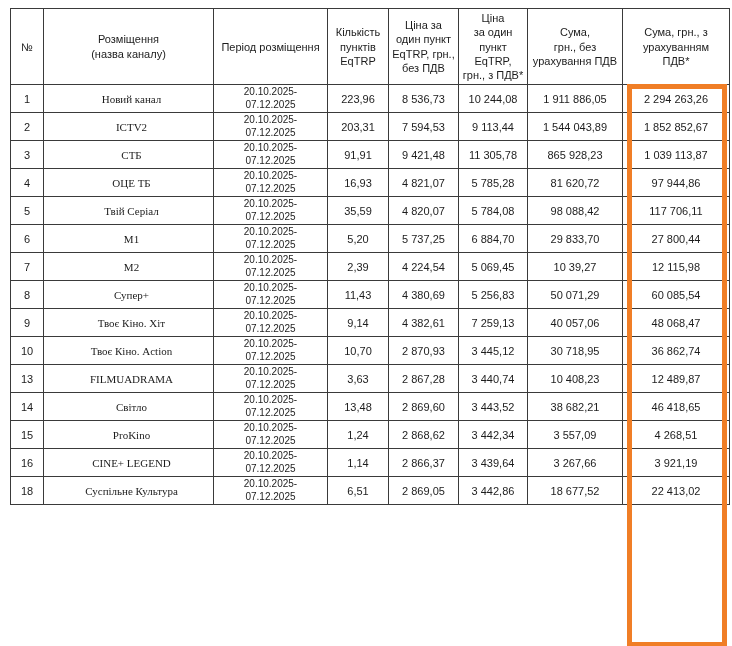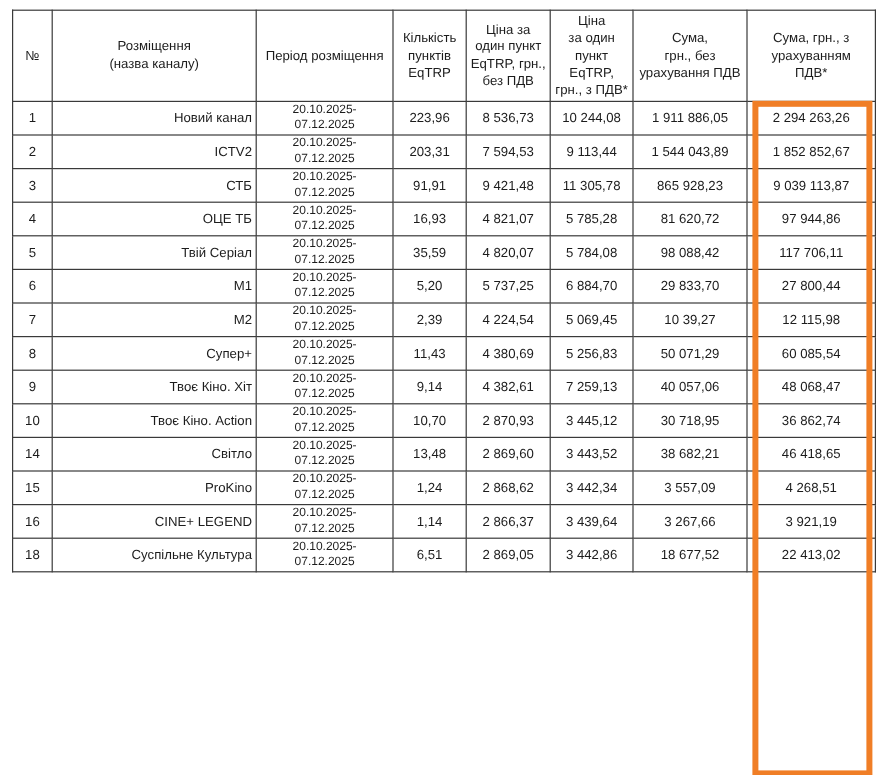--- a/index.html
+++ b/index.html
@@ -34,22 +34,23 @@
     white-space: pre-line;
     line-height: 1.3;
     padding: 2px 3px;
   }
   td {
     height: 28px;
     text-align: center;
     padding: 1px 3px;
   }
   td.col-1 {
-    text-align: right;
+    text-align: center;
     padding-left: 9px;
+    font-family: Liberation Serif, serif;
   }
   td.col-2 {
     white-space: pre-line;
     line-height: 1.25;
     font-size: 10px;
   }
   .highlight-box {
     position: absolute;
     border: 5px solid #F07E26;
     pointer-events: none;
@@ -121,21 +122,21 @@
         </tr>
         <tr>
           <td class="col-0">3</td>
           <td class="col-1">СТБ</td>
           <td class="col-2">20.10.2025-
 07.12.2025</td>
           <td class="col-3">91,91</td>
           <td class="col-4">9 421,48</td>
           <td class="col-5">11 305,78</td>
           <td class="col-6">865 928,23</td>
-          <td class="col-7">9 039 113,87</td>
+          <td class="col-7">1 039 113,87</td>
         </tr>
         <tr>
           <td class="col-0">4</td>
           <td class="col-1">ОЦЕ ТБ</td>
           <td class="col-2">20.10.2025-
 07.12.2025</td>
           <td class="col-3">16,93</td>
           <td class="col-4">4 821,07</td>
           <td class="col-5">5 785,28</td>
           <td class="col-6">81 620,72</td>
@@ -199,20 +200,31 @@
         <tr>
           <td class="col-0">10</td>
           <td class="col-1">Твоє Кіно. Action</td>
           <td class="col-2">20.10.2025-
 07.12.2025</td>
           <td class="col-3">10,70</td>
           <td class="col-4">2 870,93</td>
           <td class="col-5">3 445,12</td>
           <td class="col-6">30 718,95</td>
           <td class="col-7">36 862,74</td>
+        </tr>
+        <tr>
+          <td class="col-0">13</td>
+          <td class="col-1">FILMUADRAMA</td>
+          <td class="col-2">20.10.2025-
+07.12.2025</td>
+          <td class="col-3">3,63</td>
+          <td class="col-4">2 867,28</td>
+          <td class="col-5">3 440,74</td>
+          <td class="col-6">10 408,23</td>
+          <td class="col-7">12 489,87</td>
         </tr>
         <tr>
           <td class="col-0">14</td>
           <td class="col-1">Світло</td>
           <td class="col-2">20.10.2025-
 07.12.2025</td>
           <td class="col-3">13,48</td>
           <td class="col-4">2 869,60</td>
           <td class="col-5">3 443,52</td>
           <td class="col-6">38 682,21</td>

